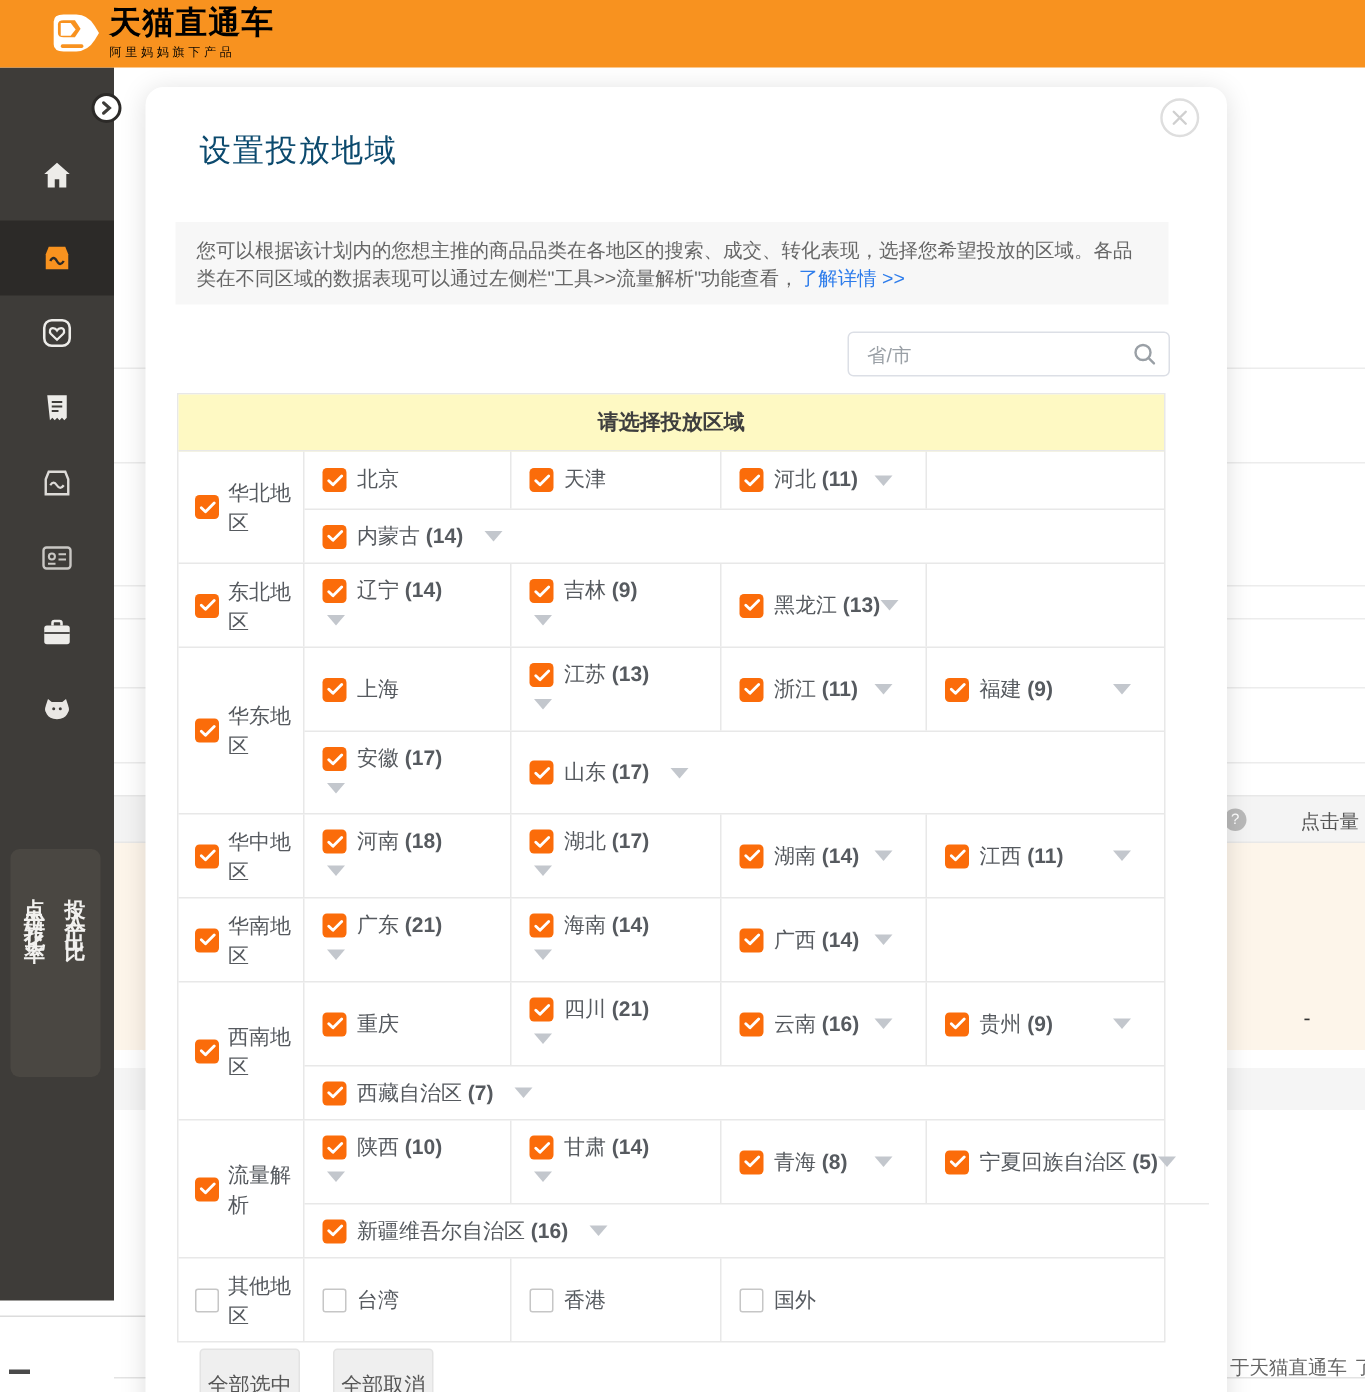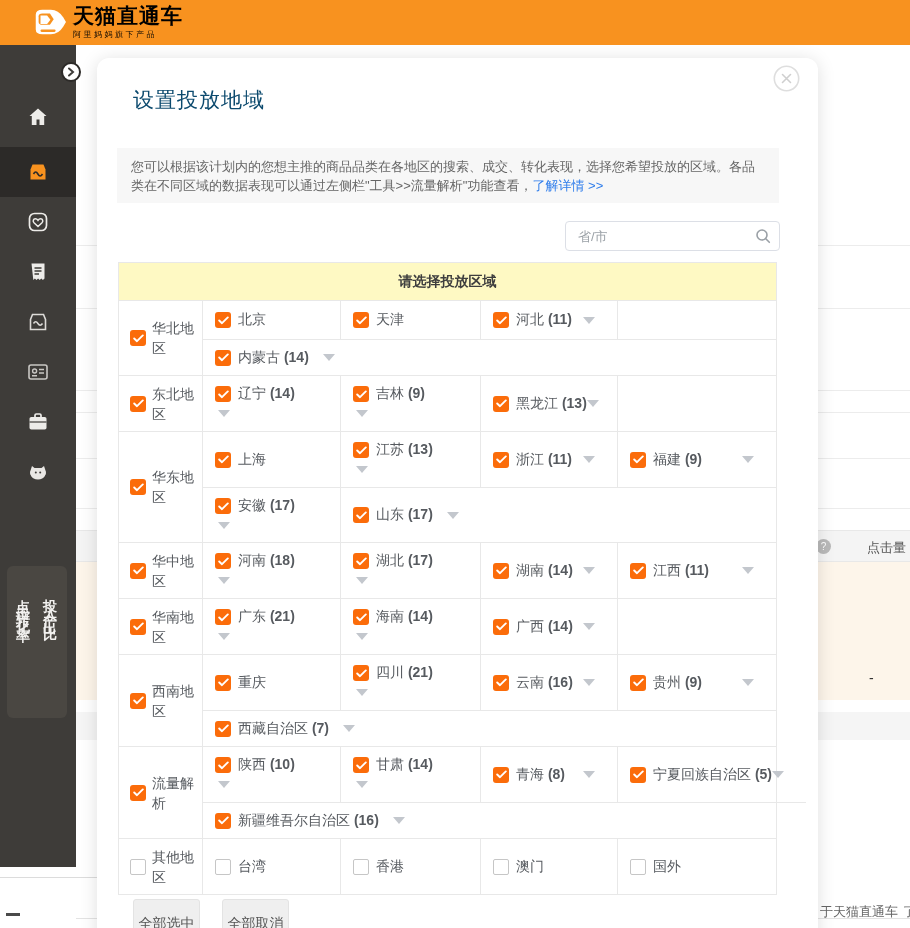--- a/index.html
+++ b/index.html
@@ -603,24 +603,20 @@
           <div class="lines">
             <div class="line tall">
               <div class="cell c0 bordered">
                 <span class="cb un"></span>
                 <span class="plabel">台湾</span>
               </div>
               <div class="cell c1 bordered">
                 <span class="cb un"></span>
                 <span class="plabel">香港</span>
               </div>
-              <div class="cell c2 bordered">
-                <span class="cb un"></span>
-                <span class="plabel">澳门</span>
-              </div>
               <div class="cell c3">
                 <span class="cb un"></span>
                 <span class="plabel">国外</span>
               </div>
             </div>
           </div>
         </div>
       </div>
   </div>
 

